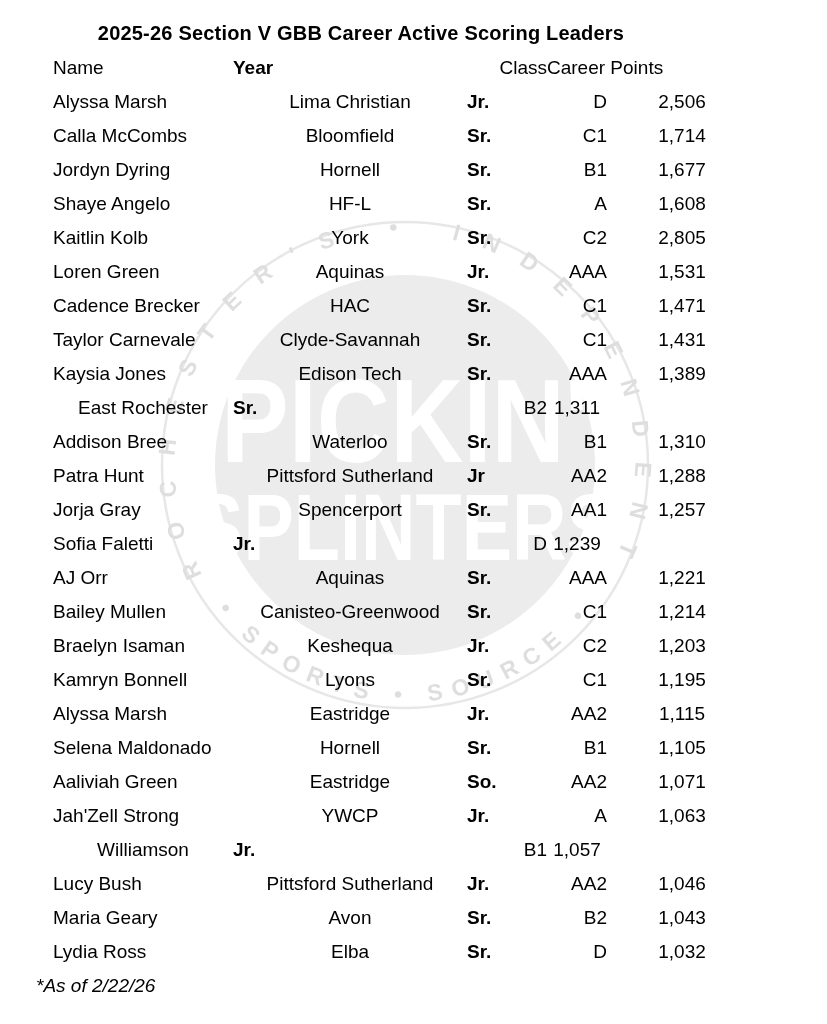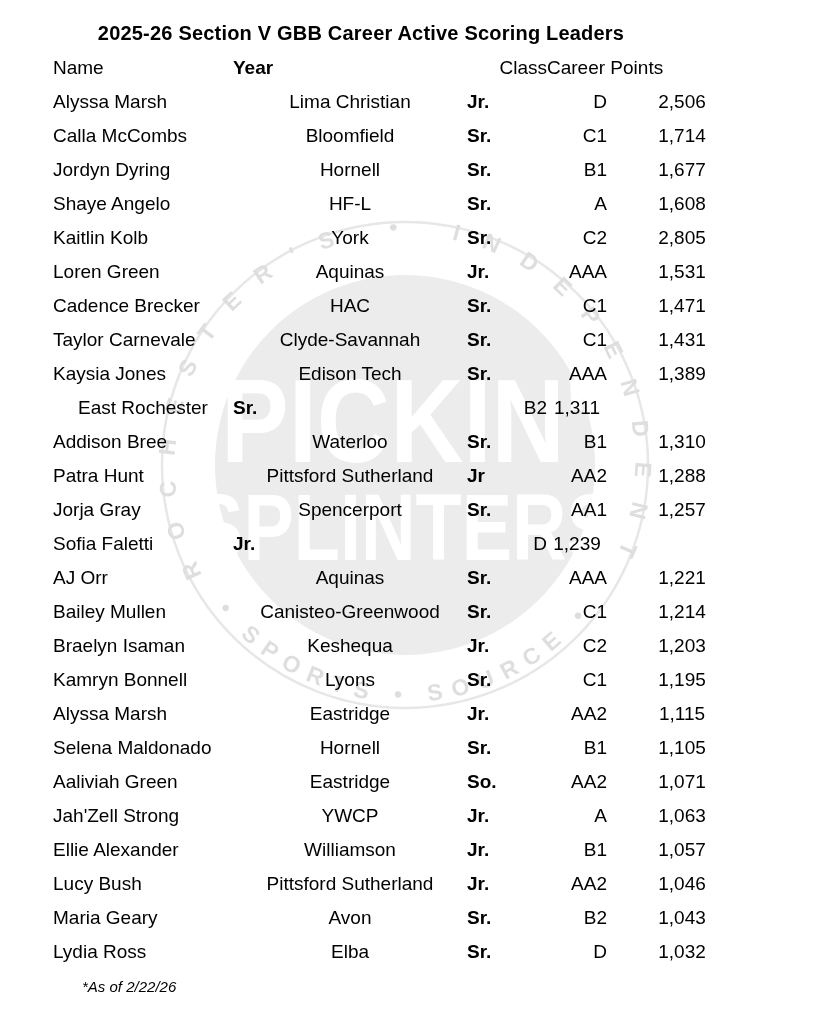--- a/index.html
+++ b/index.html
@@ -48,23 +48,22 @@
   .col-name   { text-align: left; }
   .col-school { text-align: center; }
   .col-year   { text-align: left; font-weight: bold; }
   .col-class  { text-align: right; }
   .col-points { text-align: center; }
   .footnote {
     height: 34px;
     display: flex;
     align-items: center;
     padding-left: 36px;
-    font-size: 15px;
+    font-size: 19px;
     font-style: italic;
-    margin-left: 46px;
   }
   .wm-big-text {
     font-family: "Liberation Sans", sans-serif;
     font-weight: bold;
   }
   .wm-ring-text {
     font-family: "Liberation Sans", sans-serif;
     font-weight: bold;
   }
 </style>
@@ -252,21 +251,20 @@
         <span class="cell col-points">1,071</span>
       </div>
       <div class="grid-row">
         <span class="cell col-name">Jah'Zell Strong</span>
         <span class="cell col-school">YWCP</span>
         <span class="cell col-year">Jr.</span>
         <span class="cell col-class">A</span>
         <span class="cell col-points">1,063</span>
       </div>
       <div class="grid-row">
-        <span class="cell col-name">Ellie Alexander</span>
         <span class="cell col-school">Williamson</span>
         <span class="cell col-year">Jr.</span>
         <span class="cell col-class">B1</span>
         <span class="cell col-points">1,057</span>
       </div>
       <div class="grid-row">
         <span class="cell col-name">Lucy Bush</span>
         <span class="cell col-school">Pittsford Sutherland</span>
         <span class="cell col-year">Jr.</span>
         <span class="cell col-class">AA2</span>

